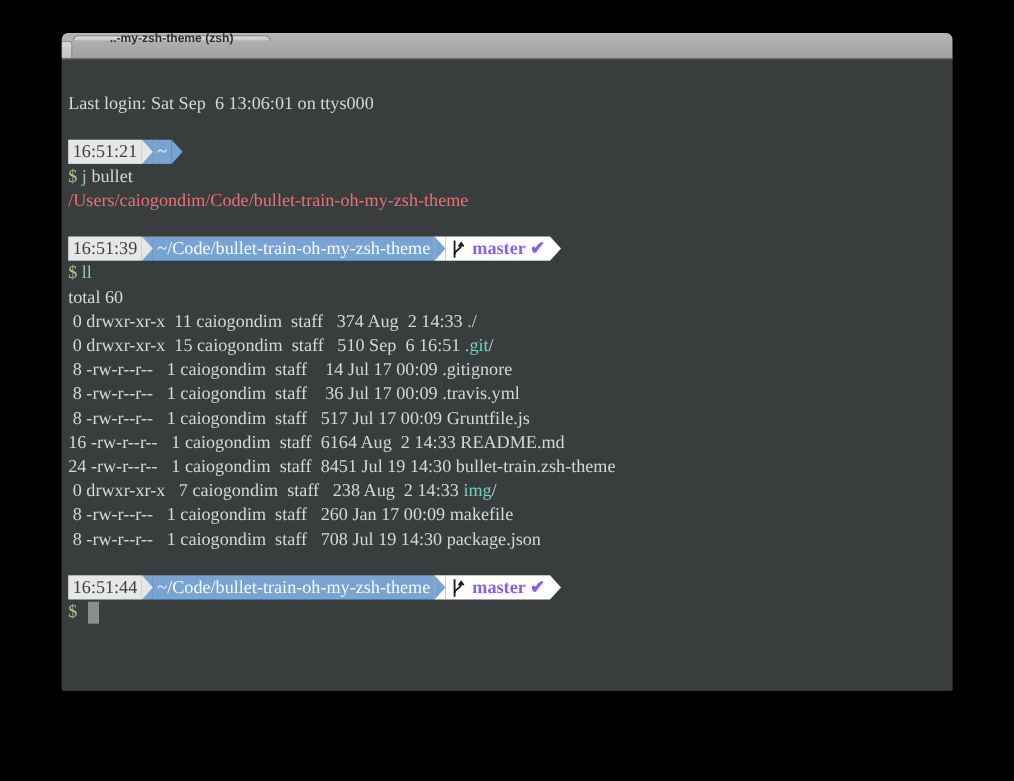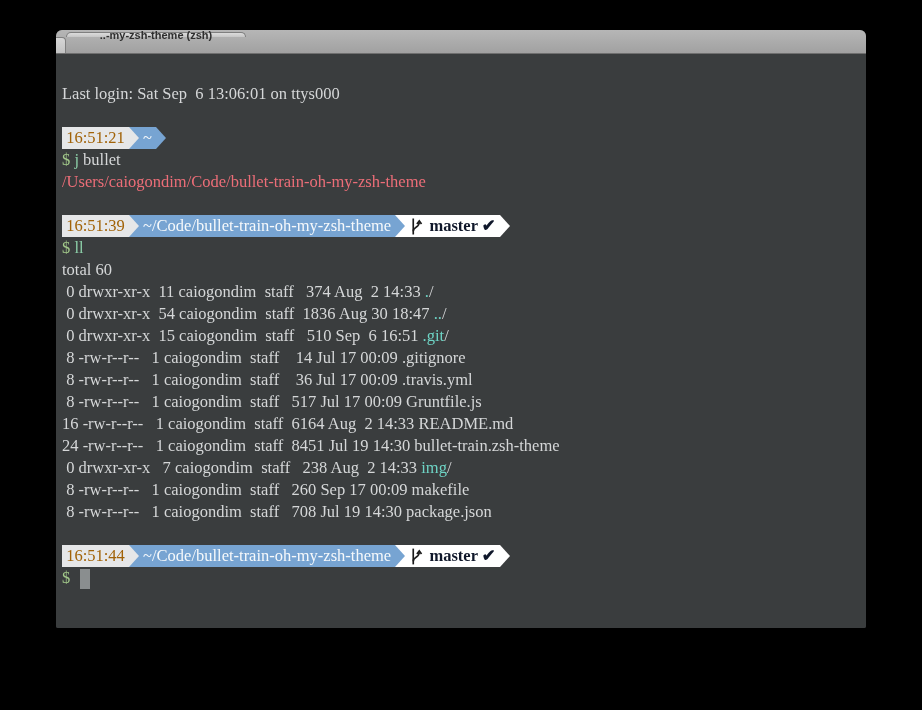--- a/index.html
+++ b/index.html
@@ -60,24 +60,24 @@
   }
   .ln{height:22px;white-space:pre;}
   .ln.blank{height:22px;}
   .green{color:var(--green,#a2c98a);}
   .cmd{color:var(--cmd_green,#8ccfa8);}
   .red{color:var(--red,#ec6e78);}
   .dir{color:var(--teal,#6ed4c5);}
   
   .prompt{display:flex;height:22px;align-items:stretch;white-space:pre;}
   .seg{display:inline-block;line-height:22px;}
-  .seg.time{background:var(--seg_gray,#e6e7e8);color:#a16207;}
+  .seg.time{background:var(--seg_gray,#e6e7e8);color:#404040;}
   .seg.path{background:var(--seg_blue,#77a4d2);color:#f6f9fb;}
   .seg.branch{
-    background:var(--seg_white,#ffffff);color:#0f172a;
+    background:var(--seg_white,#ffffff);color:#8b5cf6;
     display:inline-flex;align-items:center;padding:0 4px 0 5px;font-weight:bold;
   }
   .seg.branch .check{font-weight:bold;}
   .arr{width:0;height:0;flex:0 0 auto;
     border-top:11px solid transparent;border-bottom:11px solid transparent;
     border-left:10px solid transparent;}
   .arr.gray-blue{border-left-color:var(--seg_gray,#e6e7e8);background:var(--seg_blue,#77a4d2);}
   .arr.blue-end{border-left-color:var(--seg_blue,#77a4d2);}
   .arr.blue-white{border-left-color:var(--seg_blue,#77a4d2);background:var(--seg_white,#ffffff);}
   .arr.white-end{border-left-color:var(--seg_white,#ffffff);}
@@ -130,29 +130,28 @@
         </svg><span> master </span><span class="check">✔</span>
       </span>
       <div class="arr white-end"></div>
     </div>
 
     <div class="ln"><span class="green">$</span><span class="cmd"> ll</span><span></span></div>
 
     <div class="ln">total 60</div>
 
     <div class="ln"><span> 0 drwxr-xr-x  11 caiogondim  staff   374 Aug  2 14:33 </span><span class="dir">.</span><span>/</span></div>
-    <div class="ln"><span> 0 drwxr-xr-x  54 caiogondim  staff  1836 Aug 30 18:47 </span><span class="dir">..</span><span>/</span></div>
     <div class="ln"><span> 0 drwxr-xr-x  15 caiogondim  staff   510 Sep  6 16:51 </span><span class="dir">.git</span><span>/</span></div>
     <div class="ln"><span> 8 -rw-r--r--   1 caiogondim  staff    14 Jul 17 00:09 </span><span>.gitignore</span></div>
     <div class="ln"><span> 8 -rw-r--r--   1 caiogondim  staff    36 Jul 17 00:09 </span><span>.travis.yml</span></div>
     <div class="ln"><span> 8 -rw-r--r--   1 caiogondim  staff   517 Jul 17 00:09 </span><span>Gruntfile.js</span></div>
     <div class="ln"><span>16 -rw-r--r--   1 caiogondim  staff  6164 Aug  2 14:33 </span><span>README.md</span></div>
     <div class="ln"><span>24 -rw-r--r--   1 caiogondim  staff  8451 Jul 19 14:30 </span><span>bullet-train.zsh-theme</span></div>
     <div class="ln"><span> 0 drwxr-xr-x   7 caiogondim  staff   238 Aug  2 14:33 </span><span class="dir">img</span><span>/</span></div>
-    <div class="ln"><span> 8 -rw-r--r--   1 caiogondim  staff   260 Sep 17 00:09 </span><span>makefile</span></div>
+    <div class="ln"><span> 8 -rw-r--r--   1 caiogondim  staff   260 Jan 17 00:09 </span><span>makefile</span></div>
     <div class="ln"><span> 8 -rw-r--r--   1 caiogondim  staff   708 Jul 19 14:30 </span><span>package.json</span></div>
 
     <div class="ln blank"></div>
 
     <div class="prompt">
       <span class="seg time"> 16:51:44 </span>
       <div class="arr gray-blue"></div>
       <span class="seg path"> ~/Code/bullet-train-oh-my-zsh-theme </span>
       <div class="arr blue-white"></div>
       <span class="seg branch">

